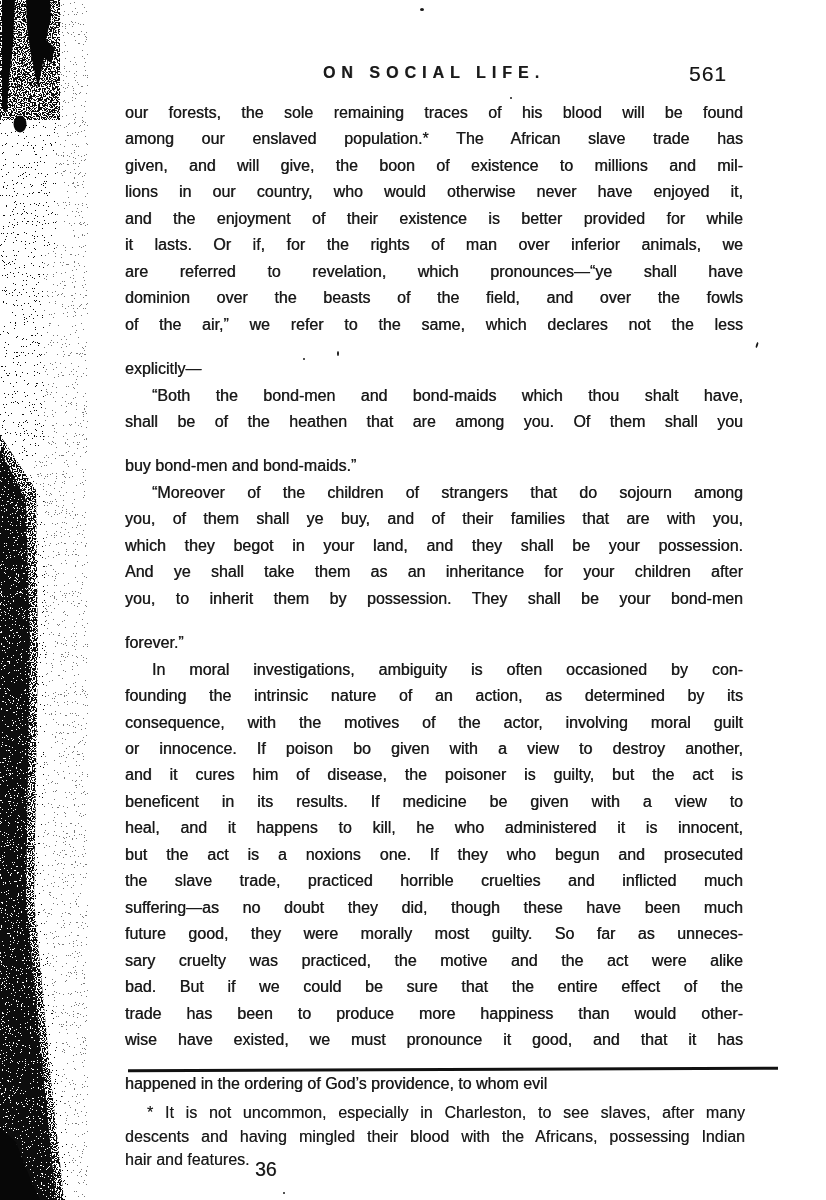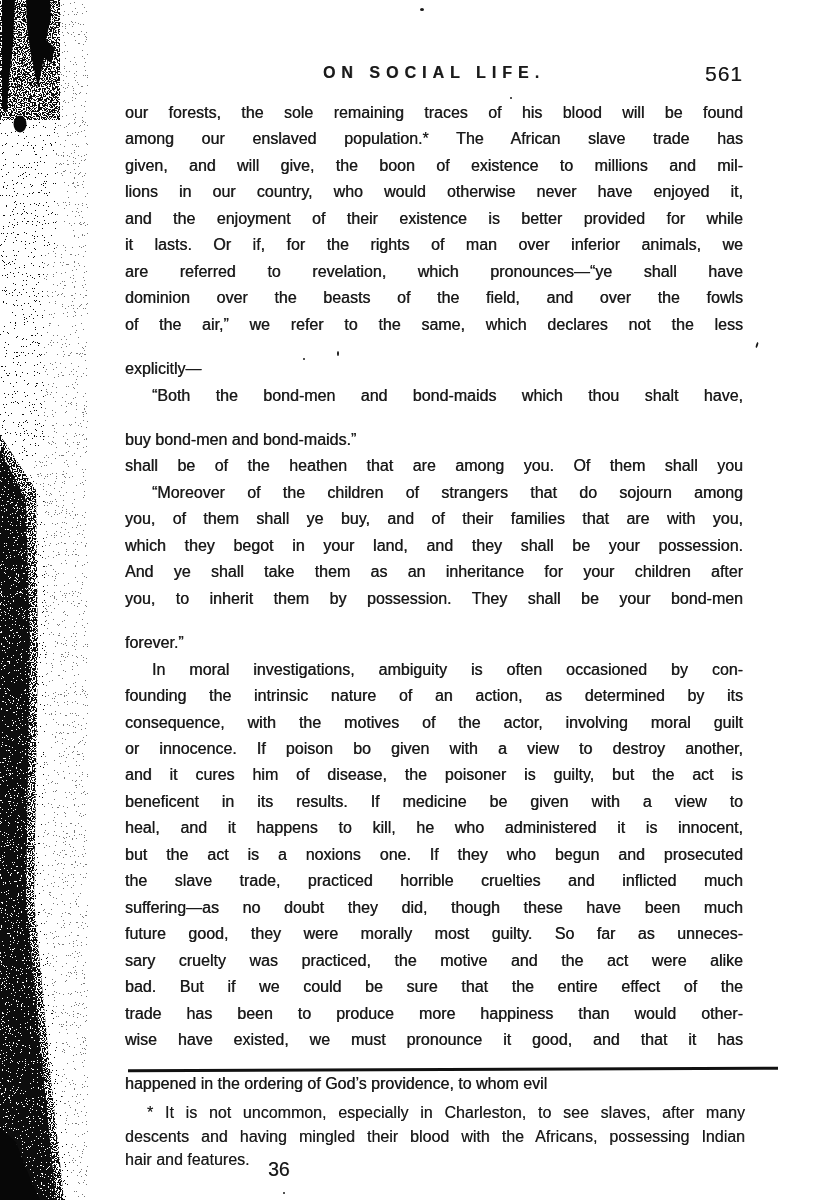--- a/index.html
+++ b/index.html
@@ -15,21 +15,21 @@
   .running-head{
     position:absolute;left:125px;top:64px;width:618px;height:28px;
   }
   .head-title{
     display:block;text-align:center;
     font-size:16px;font-weight:bold;letter-spacing:6px;
     color:#1a1a1a;
     text-shadow:0.4px 0 0 rgba(0,0,0,0.5);
   }
   .folio{
-    position:absolute;right:0;top:-2px;
+    position:absolute;right:16px;top:-2px;
     font-size:21px;letter-spacing:1px;color:#161616;
     text-shadow:0.4px 0 0 rgba(0,0,0,0.5);
   }
   
   .body-text{
     position:absolute;left:125px;top:100px;width:618px;
     font-size:16px;line-height:26.45px;
     color:#181818;
     text-shadow:0.4px 0 0 rgba(0,0,0,0.55), -0.2px 0 0 rgba(0,0,0,0.3);
   }
@@ -50,21 +50,21 @@
     position:absolute;left:125px;top:1088px;width:620px;
     font-size:16px;line-height:23.5px;
     color:#181818;
     text-shadow:0.35px 0 0 rgba(0,0,0,0.55);
     margin-top:13px;
   }
   .fn-line{text-align:justify;text-align-last:justify;}
   .fn-line.end{text-align-last:left;}
   .fn-line.indent{text-indent:22px;}
   .signature{
-    position:absolute;left:268px;top:1158px;
+    position:absolute;left:255px;top:1158px;
     font-size:19.5px;color:#161616;
     text-shadow:0.4px 0 0 rgba(0,0,0,0.5);
   }
   
   .noise{position:absolute;left:0;top:0;}
   .speck{position:absolute;background:#1a1a1a;border-radius:50%;}
 </style>
 </head>
 <body>
 
@@ -138,22 +138,22 @@
       <div class="line">among our enslaved population.* The African slave trade has</div>
       <div class="line">given, and will give, the boon of existence to millions and mil-</div>
       <div class="line">lions in our country, who would otherwise never have enjoyed it,</div>
       <div class="line">and the enjoyment of their existence is better provided for while</div>
       <div class="line">it lasts. Or if, for the rights of man over inferior animals, we</div>
       <div class="line">are referred to revelation, which pronounces—“ye shall have</div>
       <div class="line">dominion over the beasts of the field, and over the fowls</div>
       <div class="line">of the air,” we refer to the same, which declares not the less</div>
       <div class="line end">explicitly—</div>
       <div class="line indent">“Both the bond-men and bond-maids which thou shalt have,</div>
+      <div class="line">shall be of the heathen that are among you. Of them shall you</div>
       <div class="line end">buy bond-men and bond-maids.”</div>
-      <div class="line">shall be of the heathen that are among you. Of them shall you</div>
       <div class="line indent">“Moreover of the children of strangers that do sojourn among</div>
       <div class="line">you, of them shall ye buy, and of their families that are with you,</div>
       <div class="line">which they begot in your land, and they shall be your possession.</div>
       <div class="line">And ye shall take them as an inheritance for your children after</div>
       <div class="line">you, to inherit them by possession. They shall be your bond-men</div>
       <div class="line end">forever.”</div>
       <div class="line indent">In moral investigations, ambiguity is often occasioned by con-</div>
       <div class="line">founding the intrinsic nature of an action, as determined by its</div>
       <div class="line">consequence, with the motives of the actor, involving moral guilt</div>
       <div class="line">or innocence. If poison bo given with a view to destroy another,</div>

